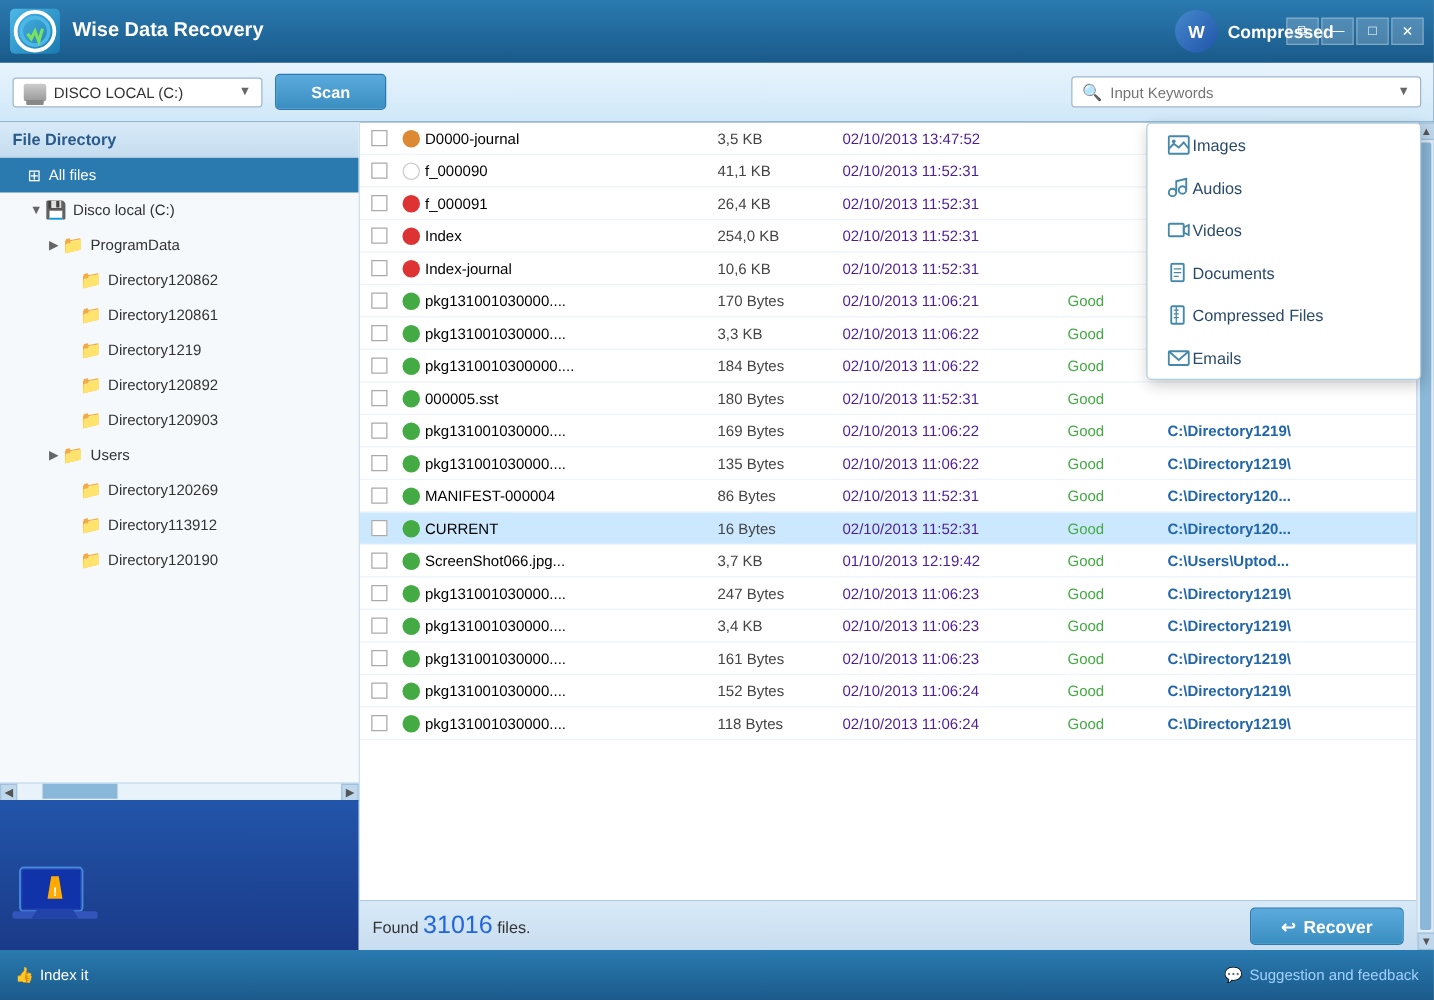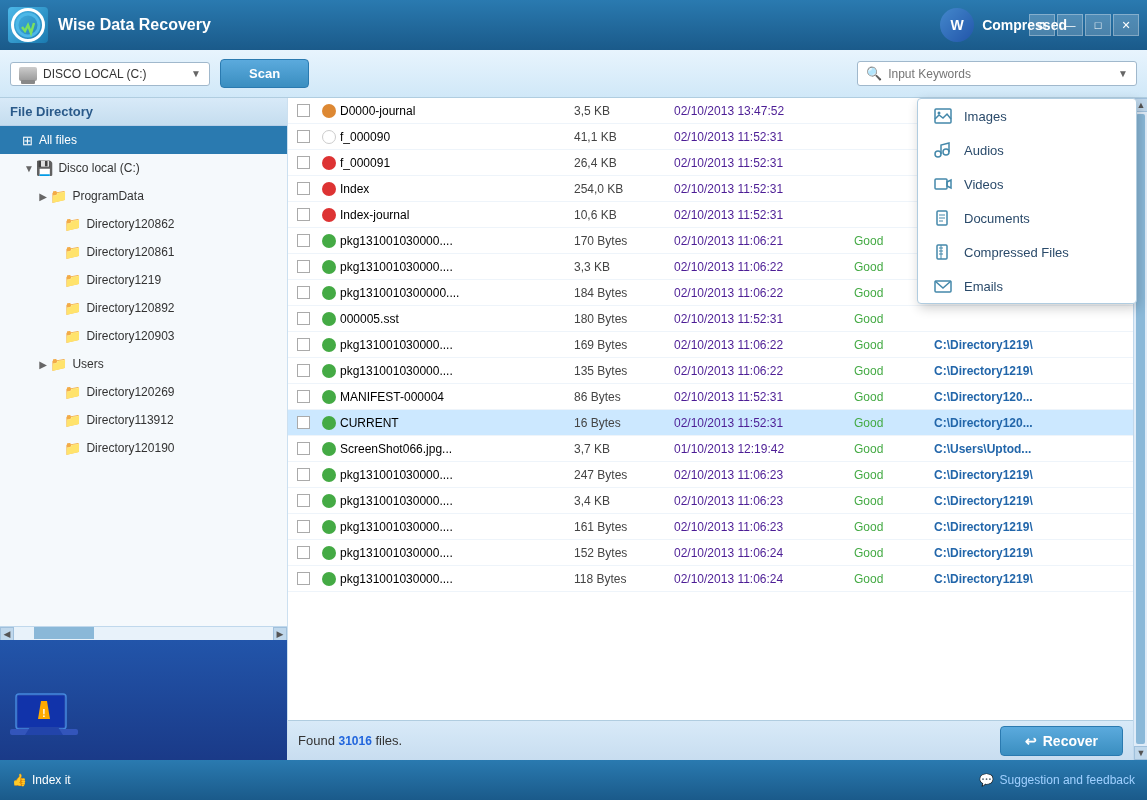--- a/index.html
+++ b/index.html
@@ -255,37 +255,36 @@
       border: 1px solid #b0cce0;
       border-radius: 4px;
       box-shadow: 2px 4px 12px rgba(0,0,0,0.2);
       z-index: 100;
     }
     .dropdown-item {
       display: flex;
       align-items: center;
       padding: 8px 14px;
       cursor: pointer;
-      gap: 10px;
       font-size: 13px;
       color: #2a4a6a;
     }
     .dropdown-icon { width: 22px; height: 18px; display: flex; align-items: center; justify-content: center; color: #2266aa; font-size: 14px; }
 
     
     .status-bar {
       background: linear-gradient(to bottom, #d8eaf8, #c8ddf0);
       height: 40px;
       display: flex;
       align-items: center;
       padding: 0 10px;
       border-top: 1px solid #b0cde0;
     }
     .found-text { font-size: 13px; color: #333; flex: 1; }
-    .found-count { color: #2266dd; font-weight: 700; font-size: 12px; }
+    .found-count { color: #2266dd; font-weight: 400; font-size: 20px; }
     .recover-btn {
       background: linear-gradient(to bottom, #5baadd, #3a8ec0);
       color: #fff;
       border: 1px solid #2a7ab0;
       border-radius: 4px;
       padding: 6px 24px;
       font-size: 14px;
       font-weight: 600;
       cursor: pointer;
       display: flex;

